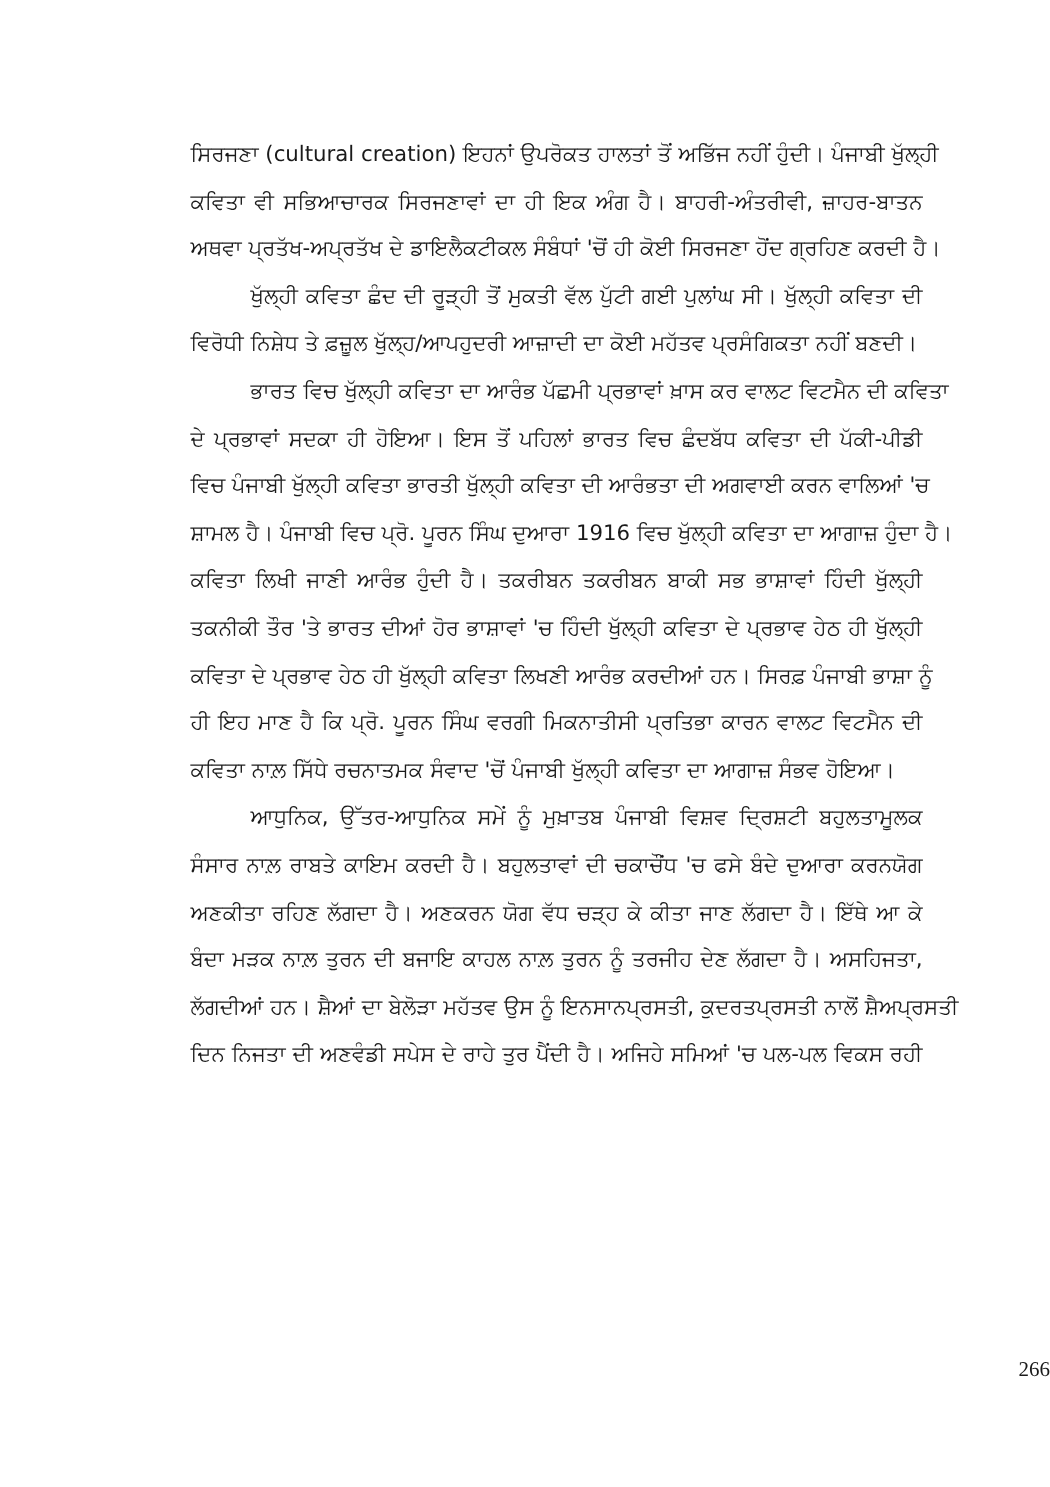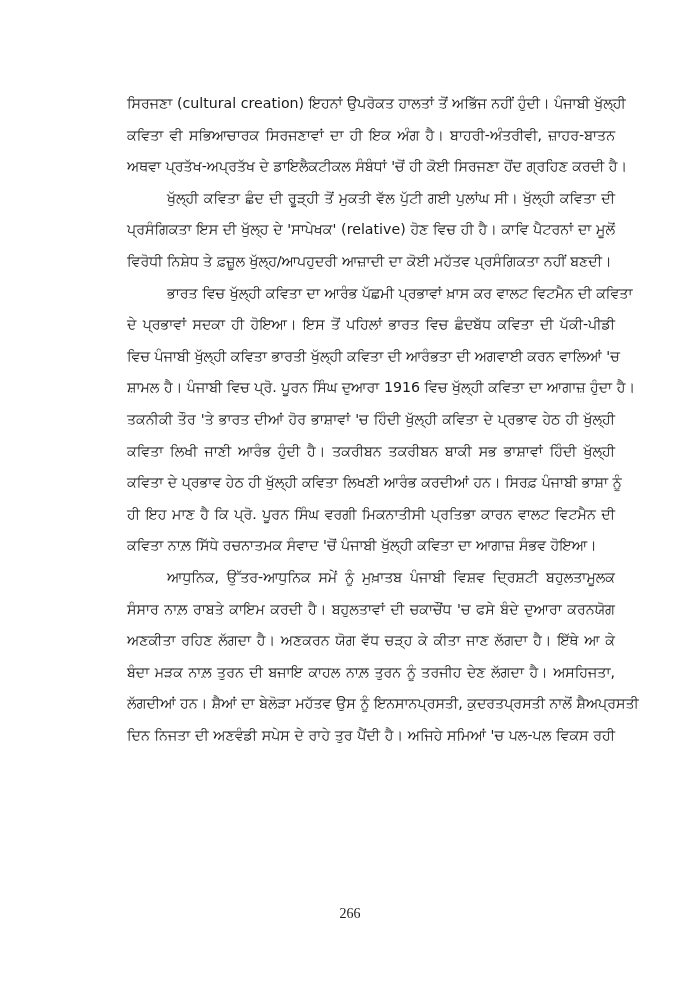--- a/index.html
+++ b/index.html
@@ -42,51 +42,50 @@
     padding-left: 40px;
   }
   .line.last {
     text-align-last: left;
   }
   .page-number {
     position: absolute;
     left: 0;
     width: 700px;
     top: 906px;
-    text-align: center;
+    text-align: right;
     font-family: "Liberation Serif", serif;
     font-size: 14px;
     color: #1a1a1a;
   }
 </style>
 </head>
 <body>
 
 <div class="page">
   <div class="text-column">
 
     <div>
       <span class="line">ਸਿਰਜਣਾ (cultural creation) ਇਹਨਾਂ ਉਪਰੋਕਤ ਹਾਲਤਾਂ ਤੋਂ ਅਭਿੱਜ ਨਹੀਂ ਹੁੰਦੀ। ਪੰਜਾਬੀ ਖੁੱਲ੍ਹੀ</span>
       <span class="line">ਕਵਿਤਾ ਵੀ ਸਭਿਆਚਾਰਕ ਸਿਰਜਣਾਵਾਂ ਦਾ ਹੀ ਇਕ ਅੰਗ ਹੈ। ਬਾਹਰੀ-ਅੰਤਰੀਵੀ, ਜ਼ਾਹਰ-ਬਾਤਨ</span>
       <span class="line last">ਅਥਵਾ ਪ੍ਰਤੱਖ-ਅਪ੍ਰਤੱਖ ਦੇ ਡਾਇਲੈਕਟੀਕਲ ਸੰਬੰਧਾਂ 'ਚੋਂ ਹੀ ਕੋਈ ਸਿਰਜਣਾ ਹੋਂਦ ਗ੍ਰਹਿਣ ਕਰਦੀ ਹੈ।</span>
     </div>
 
     <div>
       <span class="line indent">ਖੁੱਲ੍ਹੀ ਕਵਿਤਾ ਛੰਦ ਦੀ ਰੂੜ੍ਹੀ ਤੋਂ ਮੁਕਤੀ ਵੱਲ ਪੁੱਟੀ ਗਈ ਪੁਲਾਂਘ ਸੀ। ਖੁੱਲ੍ਹੀ ਕਵਿਤਾ ਦੀ</span>
-      <span class="line">ਪ੍ਰਸੰਗਿਕਤਾ ਇਸ ਦੀ ਖੁੱਲ੍ਹ ਦੇ 'ਸਾਪੇਖਕ' (relative) ਹੋਣ ਵਿਚ ਹੀ ਹੈ। ਕਾਵਿ ਪੈਟਰਨਾਂ ਦਾ ਮੂਲੋਂ</span>
       <span class="line last">ਵਿਰੋਧੀ ਨਿਸ਼ੇਧ ਤੇ ਫ਼ਜ਼ੂਲ ਖੁੱਲ੍ਹ/ਆਪਹੁਦਰੀ ਆਜ਼ਾਦੀ ਦਾ ਕੋਈ ਮਹੱਤਵ ਪ੍ਰਸੰਗਿਕਤਾ ਨਹੀਂ ਬਣਦੀ।</span>
     </div>
 
     <div>
       <span class="line indent">ਭਾਰਤ ਵਿਚ ਖੁੱਲ੍ਹੀ ਕਵਿਤਾ ਦਾ ਆਰੰਭ ਪੱਛਮੀ ਪ੍ਰਭਾਵਾਂ ਖ਼ਾਸ ਕਰ ਵਾਲਟ ਵਿਟਮੈਨ ਦੀ ਕਵਿਤਾ</span>
       <span class="line">ਦੇ ਪ੍ਰਭਾਵਾਂ ਸਦਕਾ ਹੀ ਹੋਇਆ। ਇਸ ਤੋਂ ਪਹਿਲਾਂ ਭਾਰਤ ਵਿਚ ਛੰਦਬੱਧ ਕਵਿਤਾ ਦੀ ਪੱਕੀ-ਪੀਡੀ</span>
       <span class="line">ਵਿਚ ਪੰਜਾਬੀ ਖੁੱਲ੍ਹੀ ਕਵਿਤਾ ਭਾਰਤੀ ਖੁੱਲ੍ਹੀ ਕਵਿਤਾ ਦੀ ਆਰੰਭਤਾ ਦੀ ਅਗਵਾਈ ਕਰਨ ਵਾਲਿਆਂ 'ਚ</span>
       <span class="line">ਸ਼ਾਮਲ ਹੈ। ਪੰਜਾਬੀ ਵਿਚ ਪ੍ਰੋ. ਪੂਰਨ ਸਿੰਘ ਦੁਆਰਾ 1916 ਵਿਚ ਖੁੱਲ੍ਹੀ ਕਵਿਤਾ ਦਾ ਆਗਾਜ਼ ਹੁੰਦਾ ਹੈ।</span>
+      <span class="line">ਕਵਿਤਾ ਲਿਖੀ ਜਾਣੀ ਆਰੰਭ ਹੁੰਦੀ ਹੈ। ਤਕਰੀਬਨ ਤਕਰੀਬਨ ਬਾਕੀ ਸਭ ਭਾਸ਼ਾਵਾਂ ਹਿੰਦੀ ਖੁੱਲ੍ਹੀ</span>
       <span class="line">ਤਕਨੀਕੀ ਤੌਰ 'ਤੇ ਭਾਰਤ ਦੀਆਂ ਹੋਰ ਭਾਸ਼ਾਵਾਂ 'ਚ ਹਿੰਦੀ ਖੁੱਲ੍ਹੀ ਕਵਿਤਾ ਦੇ ਪ੍ਰਭਾਵ ਹੇਠ ਹੀ ਖੁੱਲ੍ਹੀ</span>
-      <span class="line">ਕਵਿਤਾ ਲਿਖੀ ਜਾਣੀ ਆਰੰਭ ਹੁੰਦੀ ਹੈ। ਤਕਰੀਬਨ ਤਕਰੀਬਨ ਬਾਕੀ ਸਭ ਭਾਸ਼ਾਵਾਂ ਹਿੰਦੀ ਖੁੱਲ੍ਹੀ</span>
       <span class="line">ਕਵਿਤਾ ਦੇ ਪ੍ਰਭਾਵ ਹੇਠ ਹੀ ਖੁੱਲ੍ਹੀ ਕਵਿਤਾ ਲਿਖਣੀ ਆਰੰਭ ਕਰਦੀਆਂ ਹਨ। ਸਿਰਫ਼ ਪੰਜਾਬੀ ਭਾਸ਼ਾ ਨੂੰ</span>
       <span class="line">ਹੀ ਇਹ ਮਾਣ ਹੈ ਕਿ ਪ੍ਰੋ. ਪੂਰਨ ਸਿੰਘ ਵਰਗੀ ਮਿਕਨਾਤੀਸੀ ਪ੍ਰਤਿਭਾ ਕਾਰਨ ਵਾਲਟ ਵਿਟਮੈਨ ਦੀ</span>
       <span class="line last">ਕਵਿਤਾ ਨਾਲ਼ ਸਿੱਧੇ ਰਚਨਾਤਮਕ ਸੰਵਾਦ 'ਚੋਂ ਪੰਜਾਬੀ ਖੁੱਲ੍ਹੀ ਕਵਿਤਾ ਦਾ ਆਗਾਜ਼ ਸੰਭਵ ਹੋਇਆ।</span>
     </div>
 
     <div>
       <span class="line indent">ਆਧੁਨਿਕ, ਉੱਤਰ-ਆਧੁਨਿਕ ਸਮੇਂ ਨੂੰ ਮੁਖ਼ਾਤਬ ਪੰਜਾਬੀ ਵਿਸ਼ਵ ਦ੍ਰਿਸ਼ਟੀ ਬਹੁਲਤਾਮੂਲਕ</span>
       <span class="line">ਸੰਸਾਰ ਨਾਲ਼ ਰਾਬਤੇ ਕਾਇਮ ਕਰਦੀ ਹੈ। ਬਹੁਲਤਾਵਾਂ ਦੀ ਚਕਾਚੌਂਧ 'ਚ ਫਸੇ ਬੰਦੇ ਦੁਆਰਾ ਕਰਨਯੋਗ</span>
       <span class="line">ਅਣਕੀਤਾ ਰਹਿਣ ਲੱਗਦਾ ਹੈ। ਅਣਕਰਨ ਯੋਗ ਵੱਧ ਚੜ੍ਹ ਕੇ ਕੀਤਾ ਜਾਣ ਲੱਗਦਾ ਹੈ। ਇੱਥੇ ਆ ਕੇ</span>
       <span class="line">ਬੰਦਾ ਮੜਕ ਨਾਲ਼ ਤੁਰਨ ਦੀ ਬਜਾਇ ਕਾਹਲ ਨਾਲ਼ ਤੁਰਨ ਨੂੰ ਤਰਜੀਹ ਦੇਣ ਲੱਗਦਾ ਹੈ। ਅਸਹਿਜਤਾ,</span>

